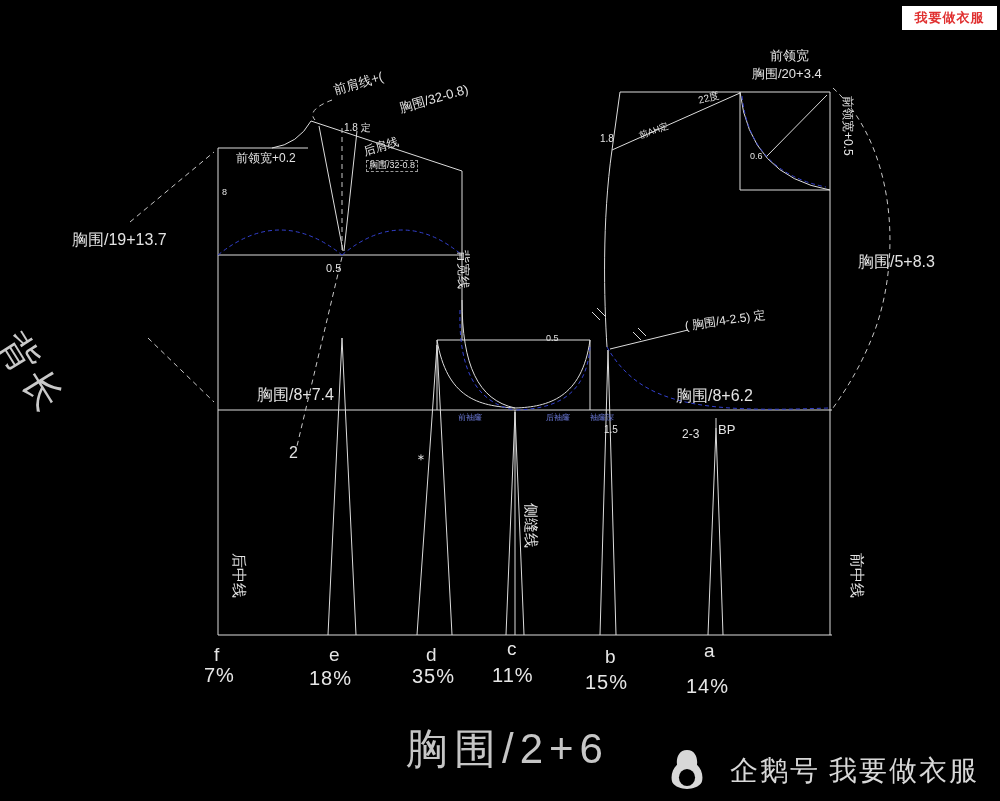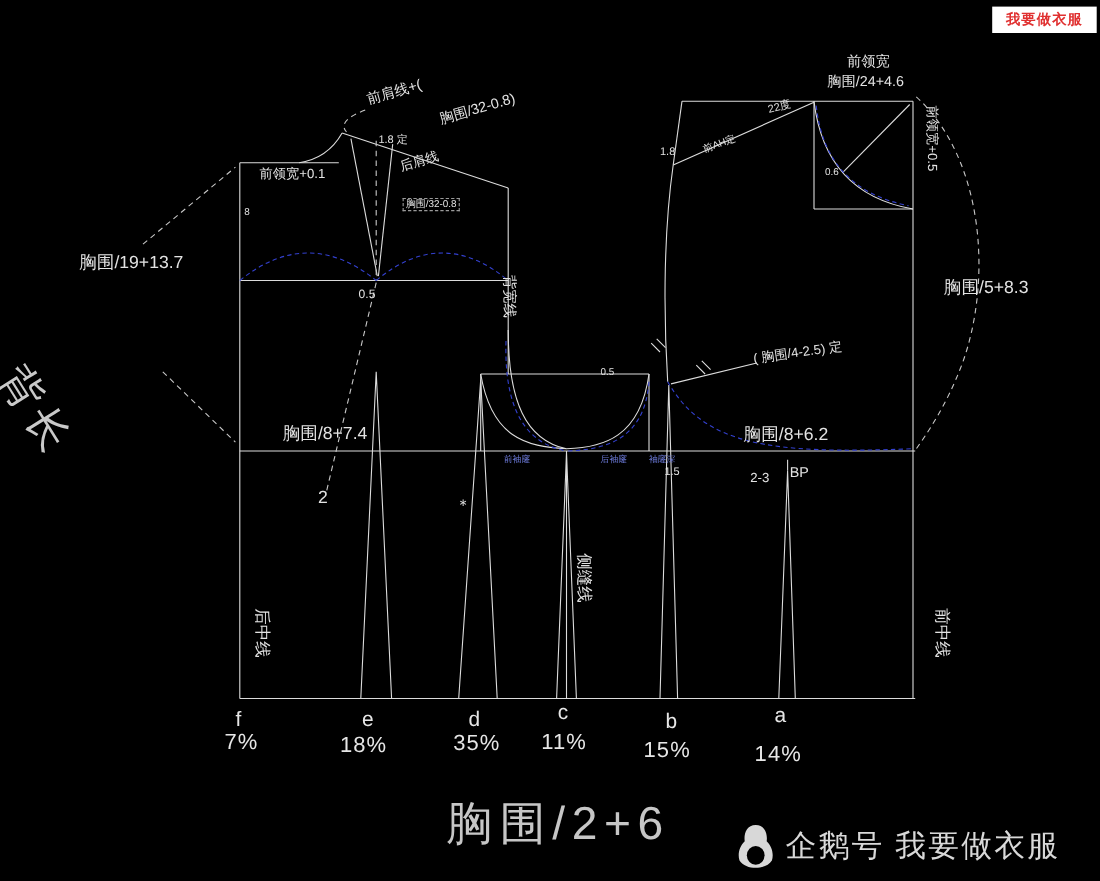--- a/index.html
+++ b/index.html
@@ -13,21 +13,21 @@
   .vtext{position:absolute;white-space:nowrap;transform-origin:left top;transform:rotate(90deg);}
   .tiny-blue{color:#6b79d8;margin-top:24px;}
   .dash-box{border:1px dashed #9a9a9a;padding:0 2px;}
   .badge{
     position:absolute;left:902px;top:6px;width:95px;height:24px;background:#ffffff;
     display:flex;align-items:center;justify-content:center;
     color:#e03030;font-weight:bold;font-size:13px;letter-spacing:1px;
   }
   .bust-line-big{color:#969696;font-size:30px;letter-spacing:8px;}
   .bottom-title{color:#c6c6c6;font-size:42px;letter-spacing:6px;}
-  .watermark{position:absolute;left:668px;top:748px;display:flex;align-items:center;gap:8px;}
+  .watermark{position:absolute;left:668px;top:748px;display:flex;align-items:flex-end;gap:24px;font-family:Liberation Serif, serif;}
   .watermark .wm-text{color:#d8d8d8;font-size:28px;letter-spacing:2px;}
   .back-length{font-size:38px;color:#c9c9c9;letter-spacing:6px;transform-origin:left top;transform:rotate(58deg);}
   .dart-letter{font-size:19px;color:#e6e6e6;}
   .dart-pct{font-size:20px;color:#e6e6e6;letter-spacing:1px;}
 </style>
 </head>
 <body>
 
 <div class="stage">
 
@@ -101,30 +101,30 @@
       <path d="M460,310 C458,378 482,404 515,410"></path>
       <path d="M590,347 C586,400 550,409 515,410"></path>
       <path d="M607,347 C640,405 700,413 828,408"></path>
       <path d="M742,96 Q750,172 826,187"></path>
     </g>
   </svg>
 
   <div class="badge">我要做衣服</div>
 
   <div class="lbl" style="left:770px;top:49px;font-size:13px">前领宽</div>
-  <div class="lbl" style="left:752px;top:67px;font-size:13px">胸围/24+4.6</div>
+  <div class="lbl" style="left:752px;top:67px;font-size:13px">胸围/20+3.4</div>
 
   <div class="lbl tilt" style="left:332px;top:84px;font-size:13px;transform:rotate(-16deg)">前肩线+(</div>
   <div class="lbl tilt" style="left:398px;top:102px;font-size:13px;transform:rotate(-16deg)">胸围/32-0.8)</div>
 
   <div class="lbl" style="left:344px;top:122px;font-size:10px">1.8 定</div>
   <div class="lbl tilt" style="left:362px;top:146px;font-size:12px;transform:rotate(-17deg)">后肩线</div>
-  <div class="lbl dash-box" style="left:366px;top:180px;font-size:9px">胸围/32-0.8</div>
+  <div class="lbl dash-box" style="left:366px;top:160px;font-size:9px">胸围/32-0.8</div>
 
-  <div class="lbl" style="left:236px;top:152px;font-size:12px">前领宽+0.1</div>
+  <div class="lbl" style="left:236px;top:152px;font-size:12px">前领宽+0.2</div>
   <div class="lbl" style="left:222px;top:188px;font-size:9px">8</div>
 
   <div class="lbl" style="left:72px;top:231px;font-size:16px">胸围/19+13.7</div>
   <div class="lbl" style="left:326px;top:262px;font-size:11px">0.5</div>
 
   <div class="vtext" style="left:472px;top:250px;font-size:13px">背宽线</div>
 
   <div class="lbl tilt" style="left:697px;top:95px;font-size:10px;transform:rotate(-15deg)">22度</div>
   <div class="lbl" style="left:600px;top:133px;font-size:10px">1.8</div>
   <div class="lbl tilt" style="left:638px;top:132px;font-size:9px;transform:rotate(-20deg)">前AH定</div>

